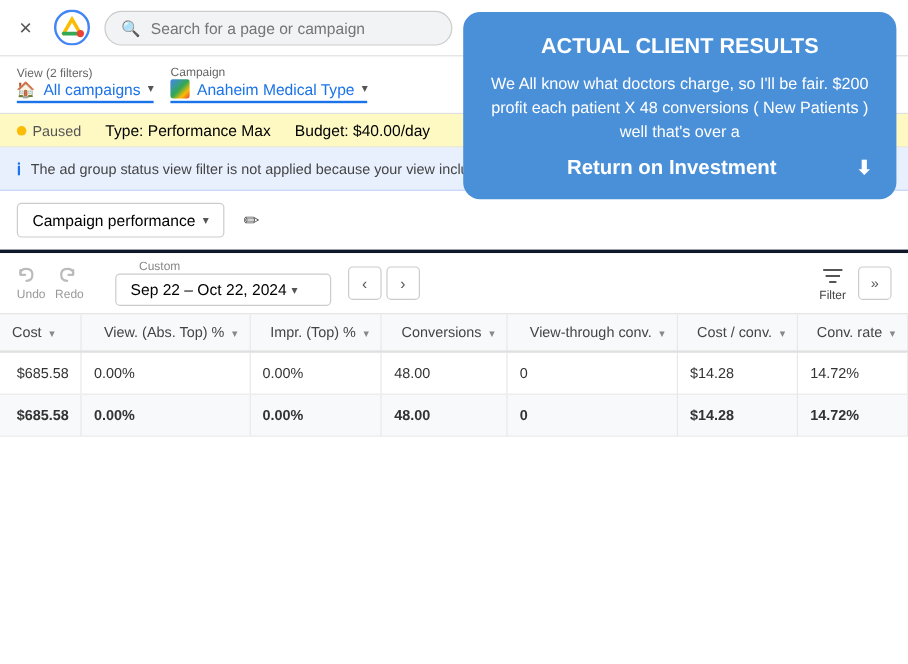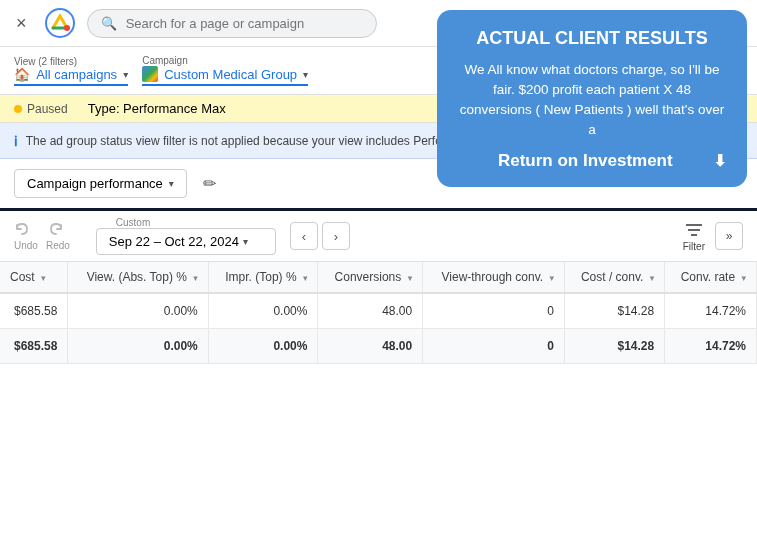--- a/index.html
+++ b/index.html
@@ -268,32 +268,31 @@
     }
     tbody tr {
       border-bottom: 1px solid #e8e8e8;
     }
     tbody tr:last-child {
       background: #f8f9fa;
       font-weight: bold;
     }
     tbody td {
       padding: 10px 10px;
-      text-align: right;
       color: #333;
       border-right: 1px solid #e8e8e8;
     }
     tbody td:first-child { text-align: right; }
 
     
     .overlay {
       position: absolute;
       top: 10px;
       right: 10px;
-      width: 310px;
+      width: 361px;
       background: #4a90d9;
       border-radius: 14px;
       padding: 18px 20px 16px;
       color: white;
       z-index: 100;
     }
     .overlay-title {
       font-size: 18px;
       font-weight: 900;
       text-align: center;
@@ -354,32 +353,33 @@
     <div class="filter-select">
       <span class="home-icon">🏠</span>
       <span>All campaigns</span>
       <span class="dropdown-arrow">▾</span>
     </div>
   </div>
   <div class="filter-group">
     <span class="filter-label">Campaign</span>
     <div class="filter-select">
       <span class="campaign-icon"></span>
-      <span>Custom Medical Group</span>
+      <span>Anaheim Medical Type</span>
       <span class="dropdown-arrow">▾</span>
     </div>
   </div>
 </div>
 
 <div class="status-row">
   <div class="status-badge">
     <span class="status-dot"></span>
     <span>Paused</span>
   </div>
   <span>Type: Performance Max</span>
+  <span>Budget: $40.00/day</span>
   <span class="can-btn">Can</span>
 </div>
 
 <div class="info-bar">
   <span class="info-icon">ℹ</span>
   <span>The ad group status view filter is not applied because your view includes Perfo... Max...</span>
 </div>
 
 <div class="perf-row">
   <div class="perf-select">

